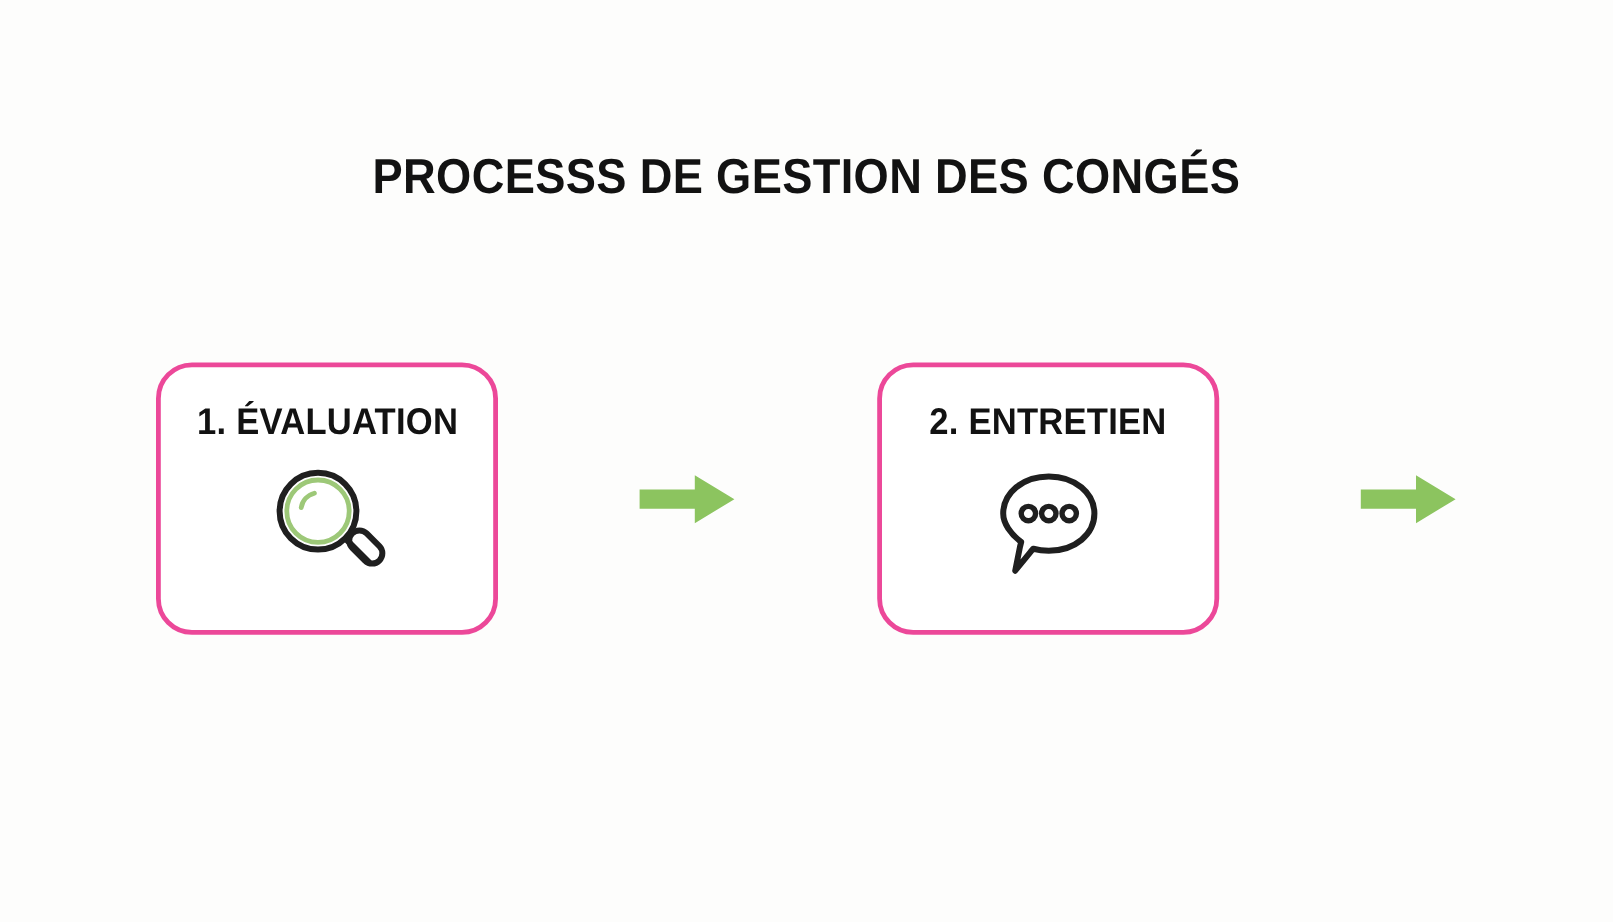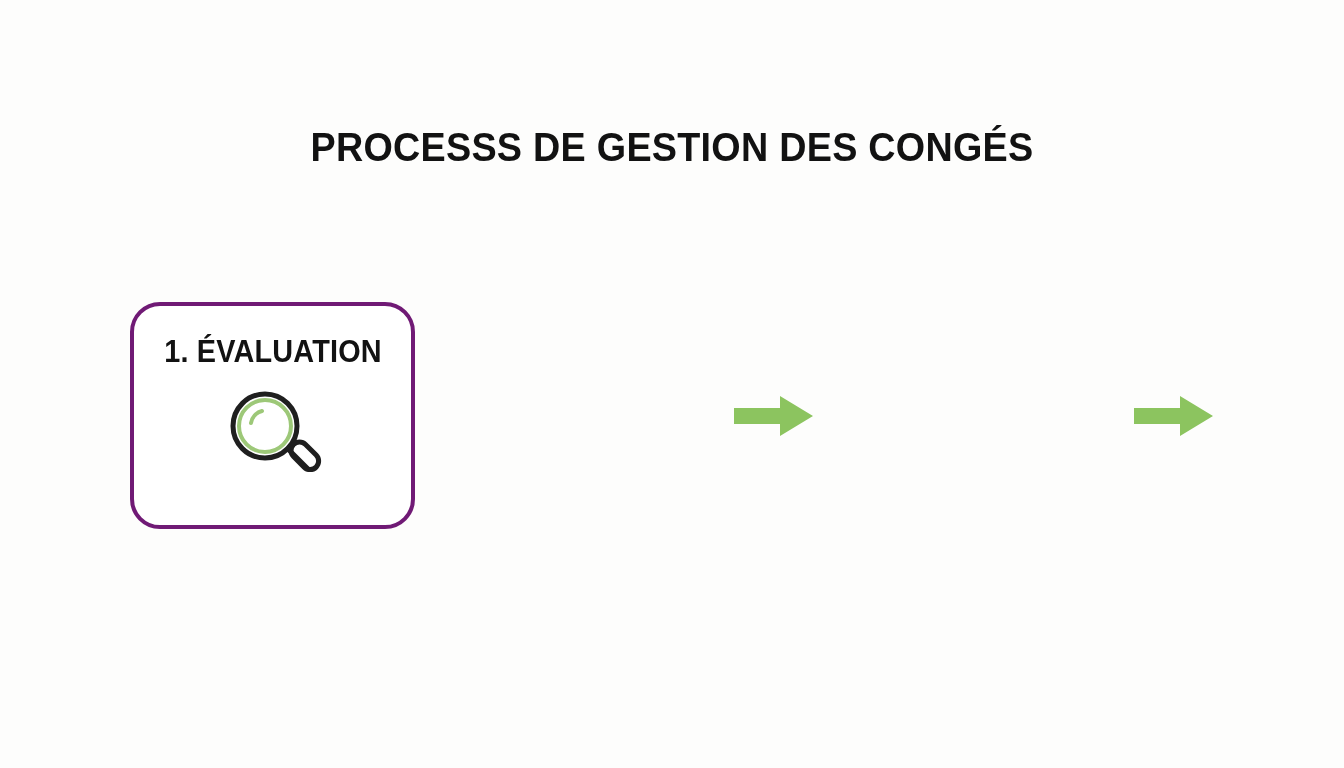--- a/index.html
+++ b/index.html
@@ -47,21 +47,21 @@
     height: 227px;
     display: flex;
     align-items: center;
     justify-content: space-between;
   }
 
   .step-card {
     width: 285px;
     height: 227px;
     box-sizing: border-box;
-    border: 4px solid #701a75;
+    border: 4px solid #ec4899;
     border-radius: 30px;
     background: #ffffff;
     display: flex;
     flex-direction: column;
     align-items: center;
     padding-top: 30px;
   }
 
   .step-label {
     font-family: "Liberation Sans Narrow", "Liberation Sans", sans-serif;
@@ -114,20 +114,32 @@
         </svg>
       </div>
     </div>
 
     <div class="arrow-connector">
       <svg width="84" height="46" viewBox="0 0 84 46" fill="none">
         <path d="M2 15h46V3l33 20-33 20V31H2z" fill="#8cc45f"></path>
       </svg>
     </div>
 
+    <div class="step-card">
+      <div class="step-label">2. ENTRETIEN</div>
+      <div class="step-icon">
+        <svg width="104" height="104" viewBox="0 0 104 104" fill="none">
+          <path d="M52 14c22 0 38 14 38 31 0 17-16 31-38 31-5 0-9-.6-13-1.7
+                   l-2 2.3-13 16 4-20 1-4C20 62 14 53 14 45c0-17 16-31 38-31z" stroke="#1f1f1f" stroke-width="5" stroke-linejoin="round" fill="none"></path>
+          <circle cx="35" cy="45" r="6" stroke="#1f1f1f" stroke-width="4.5" fill="none"></circle>
+          <circle cx="52" cy="45" r="6" stroke="#1f1f1f" stroke-width="4.5" fill="none"></circle>
+          <circle cx="69" cy="45" r="6" stroke="#1f1f1f" stroke-width="4.5" fill="none"></circle>
+        </svg>
+      </div>
+    </div>
 
     <div class="arrow-connector">
       <svg width="84" height="46" viewBox="0 0 84 46" fill="none">
         <path d="M2 15h46V3l33 20-33 20V31H2z" fill="#8cc45f"></path>
       </svg>
     </div>
 
 
   </div>
 </div>

